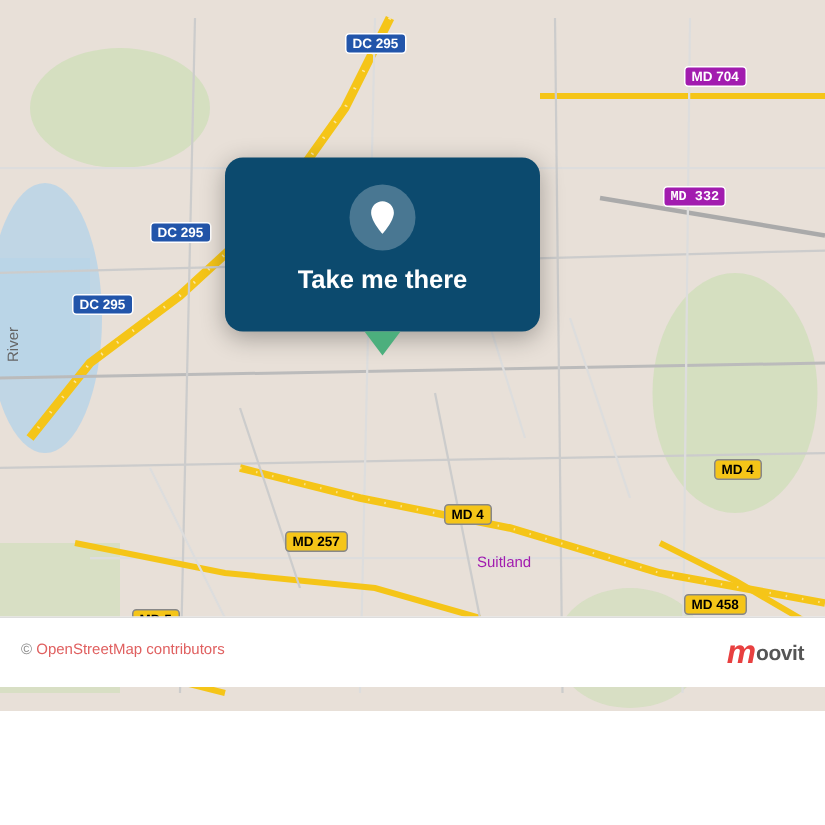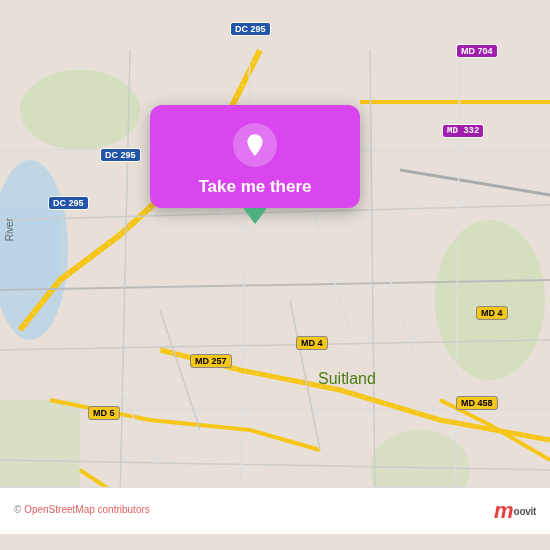--- a/index.html
+++ b/index.html
@@ -6,21 +6,21 @@
     body {
       width: 550px;
       height: 550px;
       overflow: hidden;
       font-family: Arial, sans-serif;
       position: relative;
     }
 
     #map-container {
       width: 550px;
-      height: 550px;
+      height: 474px;
       position: relative;
       overflow: hidden;
     }
 
     
     #map-bg {
       width: 100%;
       height: 100%;
       position: absolute;
       top: 0; left: 0;
@@ -34,26 +34,26 @@
       width: 100%;
       height: 100%;
     }
 
     
     #popup-card {
       position: absolute;
       top: 105px;
       left: 150px;
       width: 210px;
-      background: #d946ef;
+      background: #0c4a6e;
       border-radius: 12px;
       display: flex;
       flex-direction: column;
       align-items: center;
-      padding: 18px 20px 11px;
+      padding: 18px 20px 24px;
       box-shadow: 0 4px 16px rgba(0,0,0,0.3);
       cursor: pointer;
     }
 
     #popup-card::after {
       content: '';
       position: absolute;
       bottom: -16px;
       left: 50%;
       transform: translateX(-50%);
@@ -131,21 +131,21 @@
 
     .moovit-m {
       font-size: 22px;
       font-weight: 900;
       color: #e84040;
       font-style: italic;
       letter-spacing: -1px;
     }
 
     .moovit-text {
-      font-size: 10px;
+      font-size: 14px;
       font-weight: 700;
       color: #555;
       margin-left: 1px;
       letter-spacing: -0.3px;
     }
 
     
     .road-badge {
       display: flex;
       align-items: center;
@@ -232,21 +232,21 @@
   <div class="road-badge badge-blue" style="top:148px; left:100px;">DC 295</div>
   <div class="road-badge badge-blue" style="top:196px; left:48px;">DC 295</div>
   <div class="road-badge badge-green" style="top:44px; left:456px;">MD 704</div>
   <div class="road-badge badge-green" style="top:124px; left:442px;font-family:Liberation Mono, monospace;">MD 332</div>
   <div class="road-badge badge-yellow" style="top:306px; left:476px;">MD 4</div>
   <div class="road-badge badge-yellow" style="top:336px; left:296px;">MD 4</div>
   <div class="road-badge badge-yellow" style="top:354px; left:190px;">MD 257</div>
   <div class="road-badge badge-yellow" style="top:396px; left:456px;">MD 458</div>
   <div class="road-badge badge-yellow" style="top:406px; left:88px;">MD 5</div>
 
-  <div style="position:absolute; top:370px; left:318px; font-size:16px; color:#4d7c0f; font-family:Arial; pointer-events:none;">Suitland</div>
+  <div style="position:absolute; top:370px; left:318px; font-size:10px; color:#a21caf; font-family:Arial; pointer-events:none;">Suitland</div>
   <div style="position:absolute; top:218px; left:4px; font-size:10px; color:#666; font-family:Arial; pointer-events:none; writing-mode:vertical-lr; transform:rotate(180deg);">River</div>
   <div style="position:absolute; top:525px; left:465px; font-size:9px; color:#555; font-family:Arial; pointer-events:none; white-space:nowrap;">W</div>
 
   <div id="popup-card">
     <div id="location-icon-circle">
       <svg viewBox="0 0 24 24" fill="none">
         <circle cx="12" cy="10" r="4" fill="white" stroke="white" stroke-width="1"></circle>
         <path d="M12 2C8.13 2 5 5.13 5 9c0 5.25 7 13 7 13s7-7.75 7-13c0-3.87-3.13-7-7-7zm0 9.5c-1.38 0-2.5-1.12-2.5-2.5s1.12-2.5 2.5-2.5 2.5 1.12 2.5 2.5-1.12 2.5-2.5 2.5z" fill="white"></path>
       </svg>
     </div>

